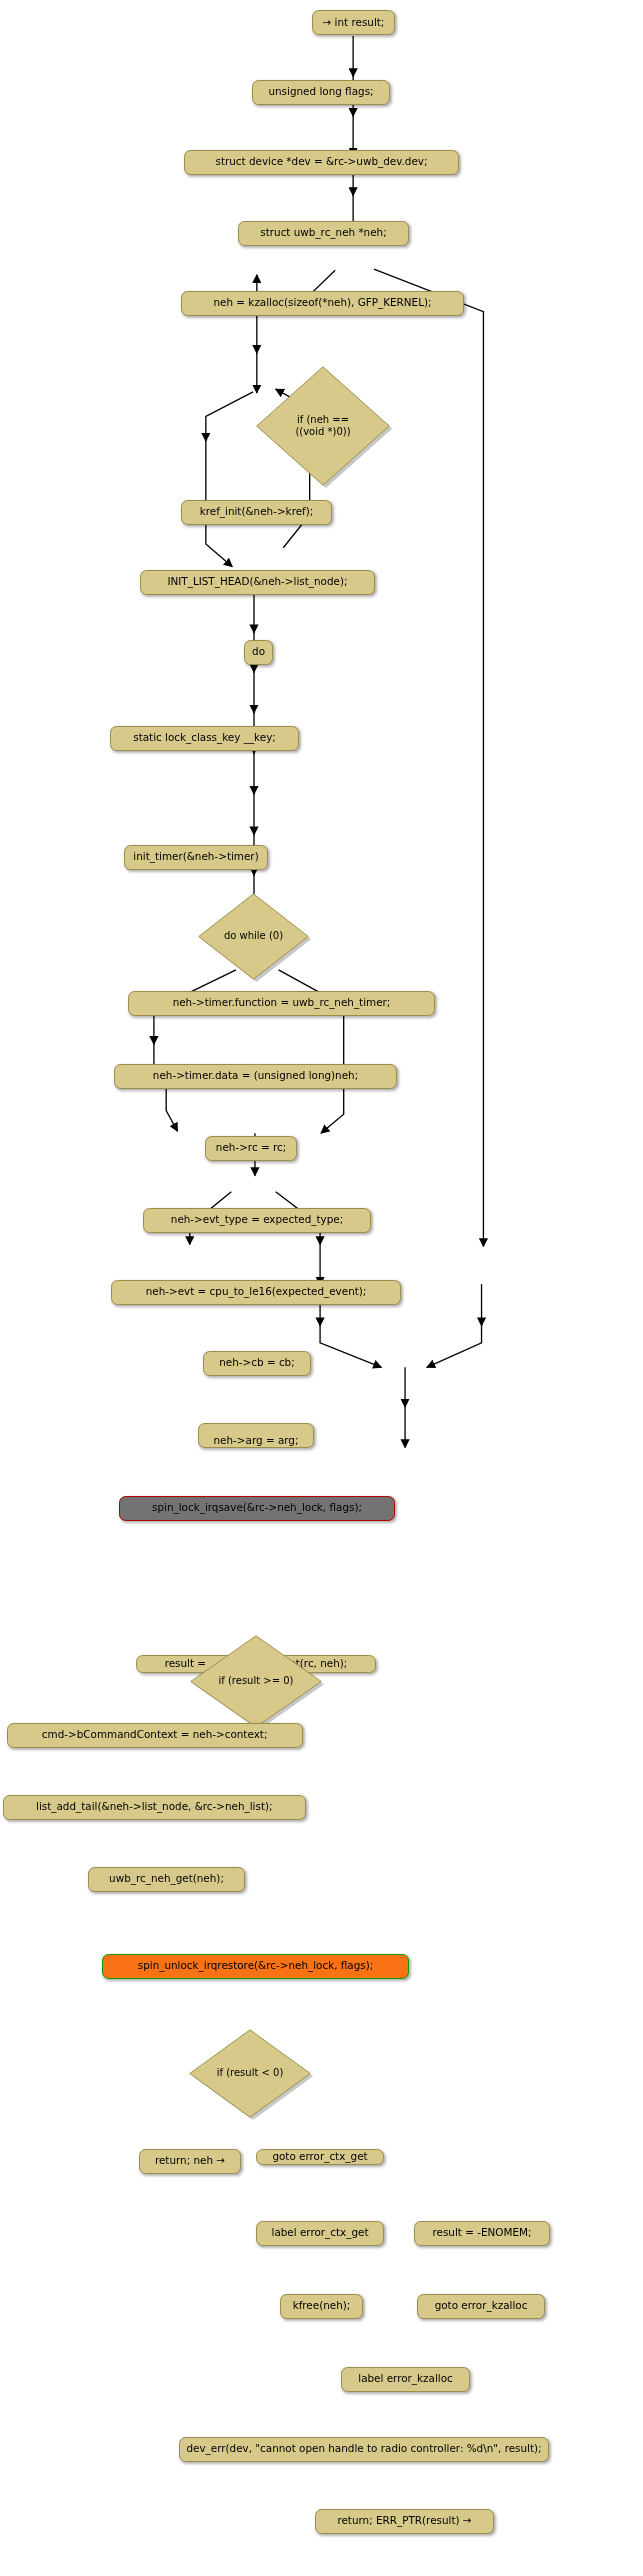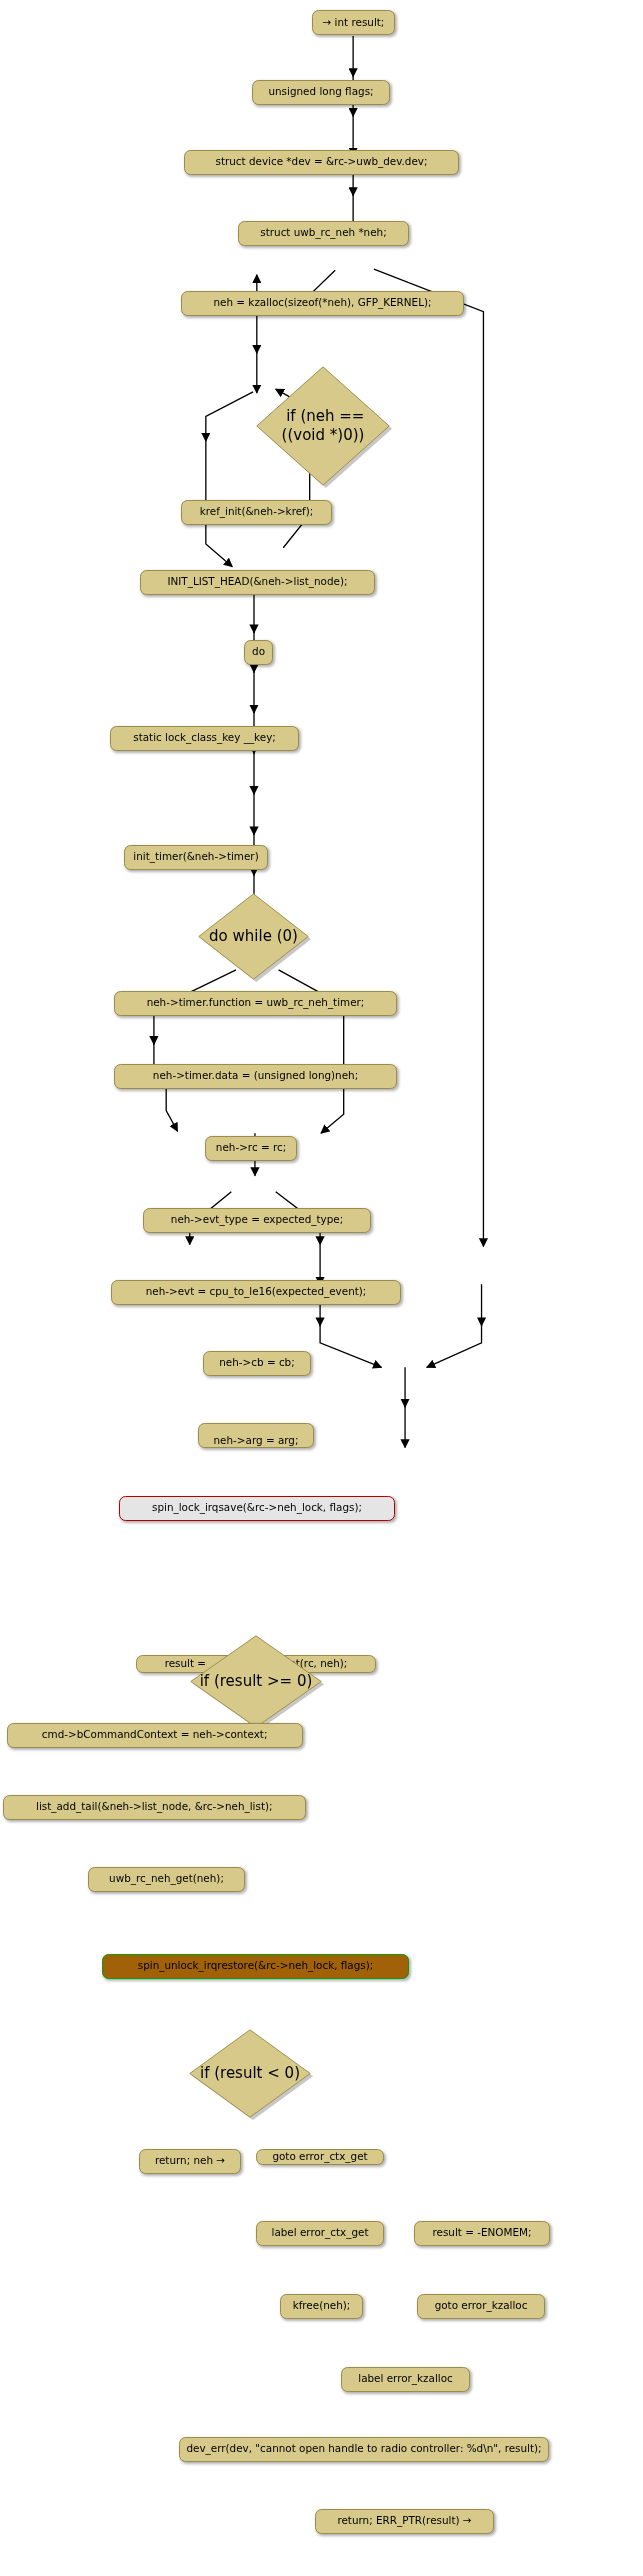--- a/index.html
+++ b/index.html
@@ -23,43 +23,43 @@
   }
   .action{
     background:#D6C98A;
     border:0.9px solid #9A8C4A;
     border-radius:6.6px;
     height:24.6px;
     padding:0 8.5px;
     box-shadow:1.9px 1.9px 2.8px rgba(0,0,0,0.30);
   }
   .action.red{
-    background:#e5e5e5;
+    background:#737373;
     border:0.9px solid #B30000;
   }
   .action.green{
-    background:#a16207;
+    background:#f97316;
     border:0.9px solid #00A000;
   }
   .diamond{
     background:transparent;
     border:none;
     box-shadow:none;
     padding:0;
     text-align:center;
   }
   .diamond .dshape{
     position:absolute;
     left:0;top:0;width:100%;height:100%;
     z-index:0;
   }
   .diamond .dlabel{
     position:relative;z-index:1;
-    font-size:15px;
-    text-align:right;
+    font-size:10px;
+    text-align:center;
     line-height:1.25;
   }
 
   
   #edges{position:absolute;left:0;top:0;width:643px;height:2576px;z-index:1;}
 </style>
 </head>
 <body>
 
 <div id="canvas">
@@ -179,21 +179,21 @@
       <div class="node action" style="left: 124px; top: 845px; width: 144px; height: 24.6px;">
         <span>init_timer(&amp;neh-&gt;timer)</span>
       </div>
       <div class="node diamond" style="left: 195px; top: 891px; width: 117px; height: 91px;">
         <svg class="dshape" viewBox="0 0 124 96" preserveAspectRatio="none">
           <path d="M65,6 L123,51 L65,96 L7,51 Z" fill="rgba(0,0,0,0.22)"></path>
           <path d="M62,3 L120,48 L62,93 L4,48 Z" fill="#D6C98A" stroke="#9A8C4A" stroke-width="1"></path>
         </svg>
         <div class="dlabel">do while (0)</div>
       </div>
-      <div class="node action" style="left: 114px; top: 991px; width: 283px; height: 24.6px;">
+      <div class="node action" style="left: 128px; top: 991px; width: 307px; height: 24.6px;">
         <span>neh-&gt;timer.function = uwb_rc_neh_timer;</span>
       </div>
       <div class="node action" style="left: 114px; top: 1064px; width: 283px; height: 24.6px;">
         <span>neh-&gt;timer.data    = (unsigned long)neh;</span>
       </div>
       <div class="node action" style="left: 205px; top: 1136px; width: 92px; height: 24.6px;">
         <span>neh-&gt;rc = rc;</span>
       </div>
       <div class="node action" style="left: 143px; top: 1208px; width: 228px; height: 24.6px;">
         <span>neh-&gt;evt_type = expected_type;</span>

